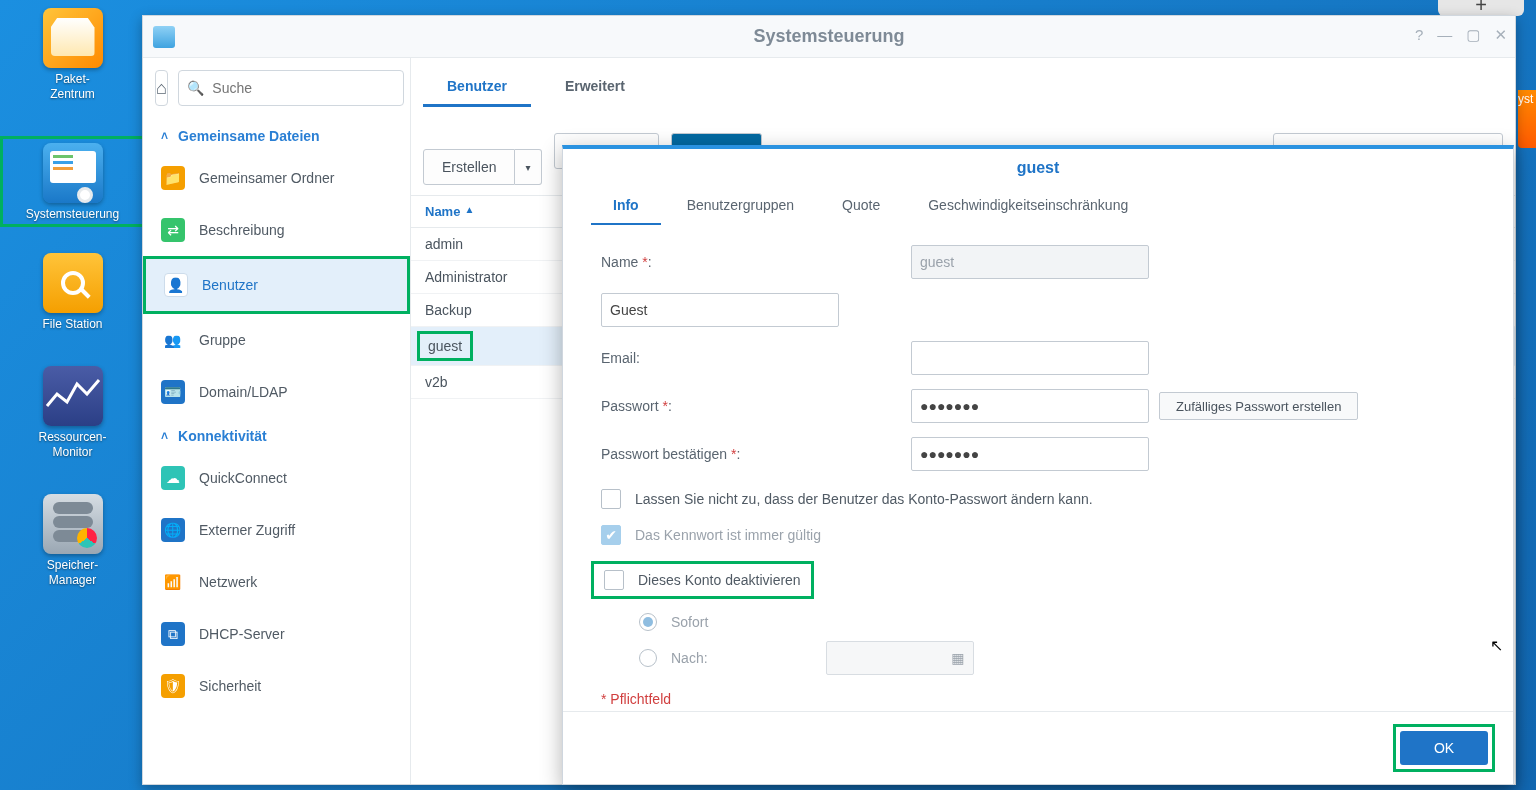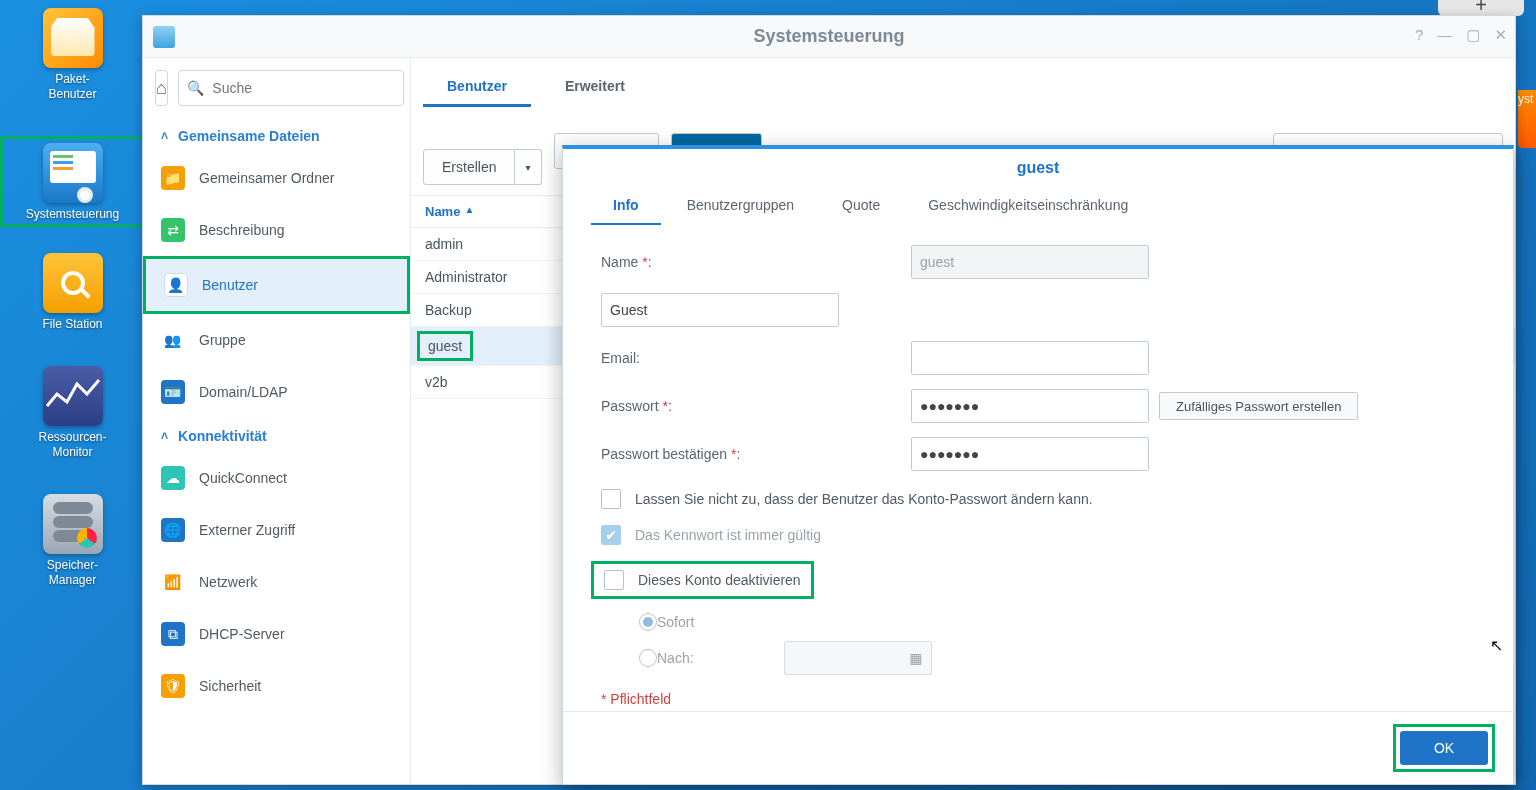--- a/index.html
+++ b/index.html
@@ -98,21 +98,21 @@
   .rand-btn{margin-left:10px;height:28px;padding:0 16px;border:1px solid #c3cad2;background:#f8f9fa;border-radius:2px;color:#4a545e;font-size:13px;cursor:pointer;}
 
   .chk-row{display:flex;align-items:center;gap:14px;margin:8px 0;padding:4px 0;}
   .chk-box{width:20px;height:20px;border:1px solid #b7c0c9;border-radius:2px;display:flex;align-items:center;justify-content:center;font-size:14px;color:#fff;}
   .chk-box.checked{background:#3ba4e8;border-color:#3ba4e8;}
   .chk-box.checked.disabled{background:#a6cfec;border-color:#a6cfec;}
   .chk-row.disabled{color:#9aa2ab;}
   .hl-chk{border:3px solid #00b060;padding:6px 10px;margin:4px -10px;display:inline-flex;}
 
   .radio-group{margin-left:38px;margin-top:6px;}
-  .radio-row{display:flex;align-items:center;margin:10px 0;color:#9aa2ab;}
+  .radio-row{display:flex;align-items:center;gap:14px;margin:10px 0;color:#9aa2ab;}
   .radio{width:18px;height:18px;border:1px solid #b7c0c9;border-radius:50%;position:relative;}
   .radio.checked::after{content:'';position:absolute;width:10px;height:10px;left:3px;top:3px;border-radius:50%;background:#8fbde0;}
   .date-field{width:148px;height:34px;border:1px solid #d8dde2;background:#f6f7f8;border-radius:2px;display:flex;align-items:center;justify-content:flex-end;padding-right:8px;color:#9aa2ab;}
   .pflicht{color:#d13f3f;margin-top:16px;}
 
   .modal-footer{padding:12px 18px;display:flex;justify-content:flex-end;border-top:1px solid #e6eaed;}
   .ok-btn{width:88px;height:34px;background:#1f74c7;color:#fff;border:none;border-radius:3px;font-size:14px;cursor:pointer;}
   .hl-ok{border:3px solid #00b060;padding:4px;}
 
   .cursor{position:absolute;left:1490px;top:636px;font-size:16px;color:#000;pointer-events:none;}
@@ -127,21 +127,21 @@
 <div class="syst-sliver">yst</div>
 
 <div class="taskbar-tab">+</div>
 
 <div class="desktop-icons">
   <div class="desktop-icon">
     <div class="ico" style="background:linear-gradient(135deg,#ffc43a,#ff8a00);">
       <div style="position:absolute;left:8px;top:10px;width:44px;height:38px;background:linear-gradient(#fff,#ffe8b0);border-radius:4px;clip-path:polygon(15% 0,85% 0,100% 25%,100% 100%,0 100%,0 25%);"></div>
     </div>
     <div class="lbl" style="white-space:pre-line;">Paket-
-Benutzer</div>
+Zentrum</div>
   </div>
 
   <div class="desktop-icon hl-deskicon" style="margin-bottom:26px;">
     <div class="ico" style="background:linear-gradient(#4bb0ef,#1a78c8);">
       <div style="position:absolute;left:7px;top:8px;width:46px;height:32px;background:#fff;border-radius:3px;"></div>
       <div style="position:absolute;left:10px;top:12px;width:20px;height:3px;background:#6cc46c;"></div>
       <div style="position:absolute;left:10px;top:18px;width:20px;height:3px;background:#3aa0e8;"></div>
       <div style="position:absolute;left:10px;top:24px;width:20px;height:3px;background:#f29e3b;"></div>
       <div style="position:absolute;left:34px;top:44px;width:16px;height:16px;border-radius:50%;background:#fff;border:3px solid #e6eaed;"></div>
     </div>

